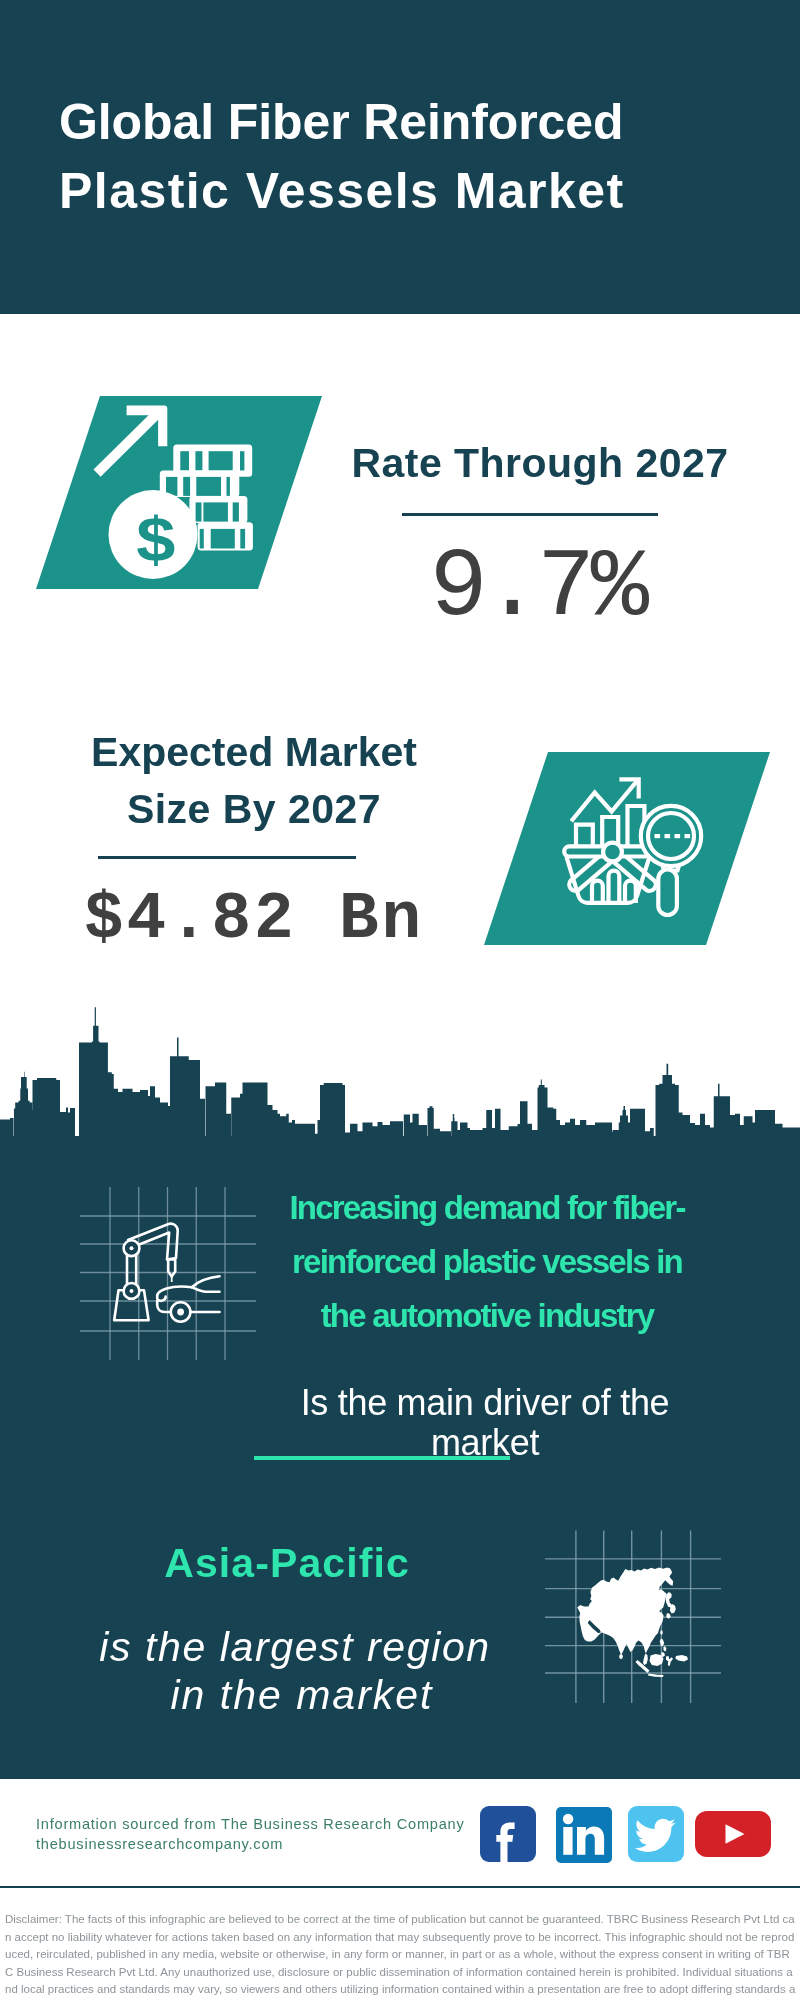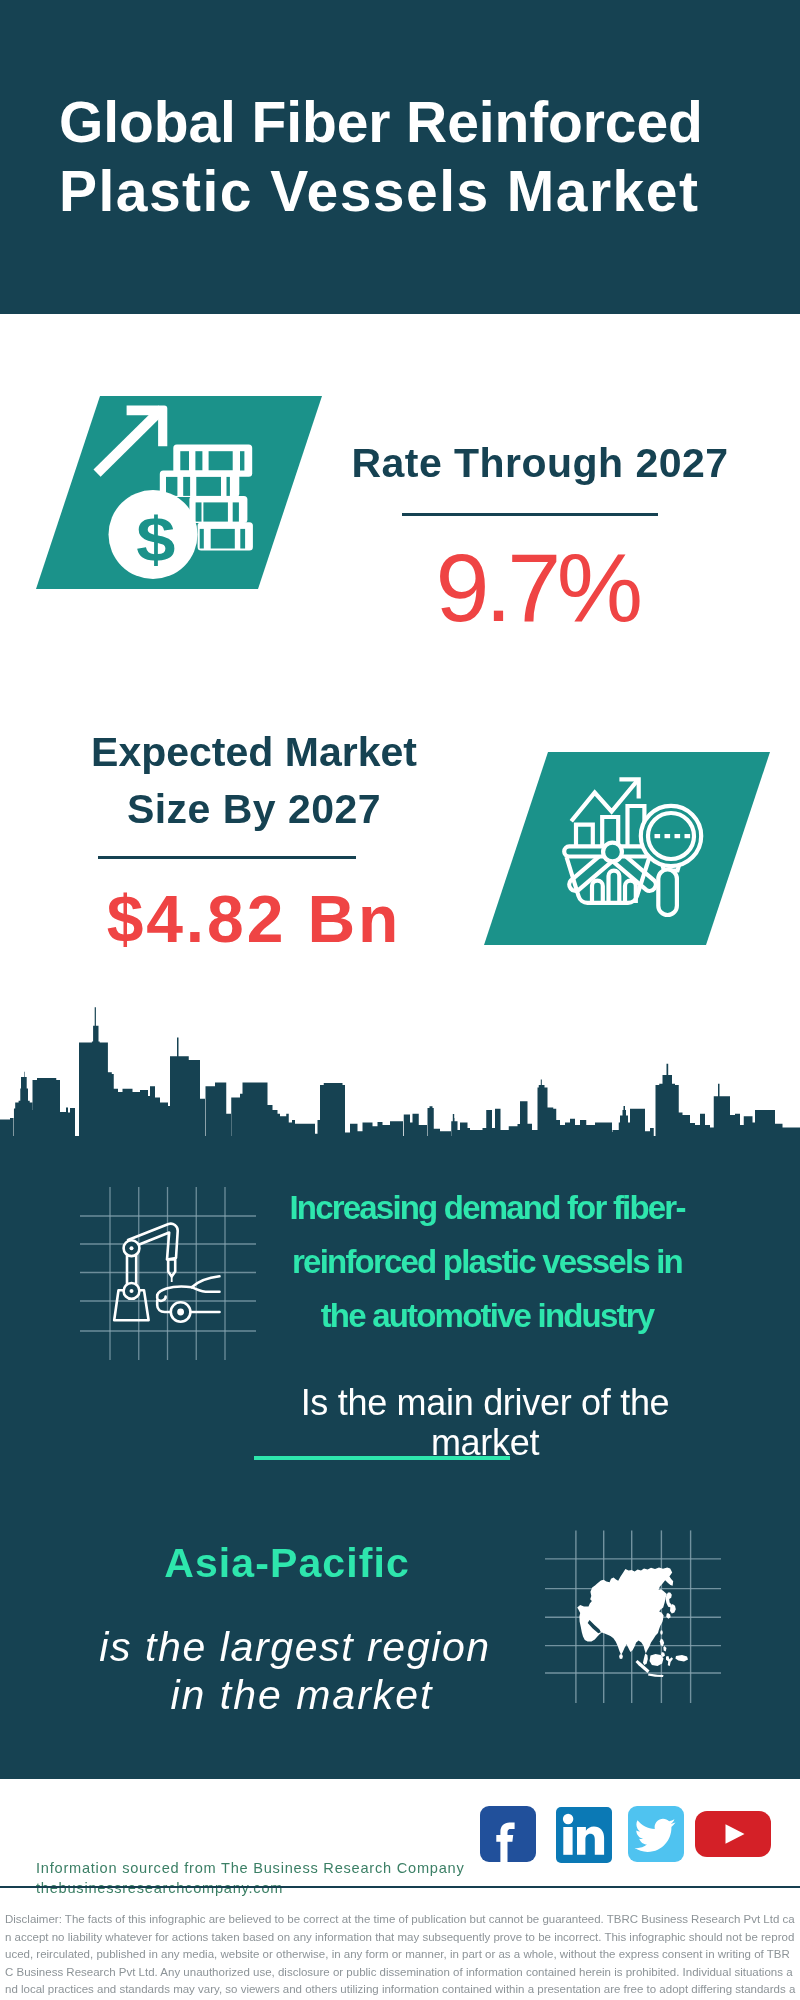--- a/index.html
+++ b/index.html
@@ -1,34 +1,34 @@
 <!DOCTYPE html>
 <html><head>
 <meta charset="utf-8">
 <style>
   * { box-sizing: border-box; margin:0; padding:0; }
   html,body { width:800px; height:2000px; }
   body { font-family:"Liberation Sans", sans-serif; background:#ffffff; }
   .page { position:relative; width:800px; height:2000px; background:#fff; overflow:hidden; }
 
   .header { position:absolute; left:0; top:0; width:800px; height:314px; background:#164252; }
-  .title { position:absolute; left:59px; top:88px; color:#fff; font-size:57px; font-weight:700;
+  .title { position:absolute; left:59px; top:88px; color:#fff; font-size:50px; font-weight:700;
            line-height:69px; letter-spacing:-0.1px; white-space:nowrap; }
   .title .l2 { letter-spacing:1.45px; }
 
   .para { position:absolute; background:#1b928a; clip-path: polygon(64px 0, 286px 0, 222px 193px, 0 193px); }
   .para svg { position:absolute; left:0; top:0; }
   .stat1-icon { left:36px; top:396px; width:286px; height:193px; }
   .stat2-icon { left:484px; top:752px; width:286px; height:193px; }
 
   .heading { position:absolute; text-align:center; color:#164252; font-size:41px; font-weight:700;
              line-height:56.5px; white-space:nowrap; }
   .heading .l2 { letter-spacing:0.48px; }
   .rule { position:absolute; height:3px; background:#164252; }
-  .statval { position:absolute; text-align:center; color:#ef4444; }
+  .statval { position:absolute; text-align:center; color:#404040;font-family:Liberation Mono, monospace; }
   .statval.v1 { left:337px; top:538px; width:400px; font-size:97px; font-weight:400; line-height:100px; letter-spacing:-4.5px; }
   .statval.v2 { left:54px;  top:882px; width:400px; font-size:66px; font-weight:700; line-height:75px; letter-spacing:2.9px; }
 
   .dark { position:absolute; left:0; top:1136px; width:800px; height:643px; background:#164252; }
   .skyline { position:absolute; left:0; top:1000px; width:800px; height:137px; display:block; }
 
   .icon-robot { position:absolute; left:70px; top:1170px; width:200px; height:200px; }
   .icon-map   { position:absolute; left:545px; top:1515px; width:190px; height:190px; }
 
   .green { color:#2ee6ad; font-weight:700; }
@@ -38,21 +38,21 @@
   .driver-sub { position:absolute; left:285px; top:1347px; width:400px; text-align:center;
                 font-size:36px; line-height:40.3px; letter-spacing:-0.3px; }
   .mid-rule   { position:absolute; left:254px; top:1456px; width:256px; height:4px; background:#2ee6ad; }
   .region-hl  { position:absolute; left:87px; top:1539px; width:400px; text-align:center;
                 font-size:41px; line-height:48px; letter-spacing:1.1px; }
   .region-sub { position:absolute; left:95px; top:1587px; width:400px; text-align:center;
                 font-size:41px; line-height:48px; letter-spacing:1.6px;font-style:italic; }
   .region-sub .l2 { letter-spacing:2.0px; padding-left:14px; }
 
   .footer-src { position:absolute; left:36px; top:1814px; font-size:14.6px; line-height:20.3px;
-                color:#3b7f65; white-space:nowrap; letter-spacing:0.76px;margin-top:44px; }
+                color:#3b7f65; white-space:nowrap; letter-spacing:0.76px; }
   .social { position:absolute; }
   .hrule { position:absolute; left:0; top:1886px; width:800px; height:2px; background:#163f50; }
   .disc { position:absolute; left:5px; top:1891px; width:791px; font-size:11.5px; line-height:17.6px;
           color:#8d9498; text-align:left; word-break:break-all;margin-top:20px; }
 </style>
 </head>
 <body>
 
 <div class="page">
 

